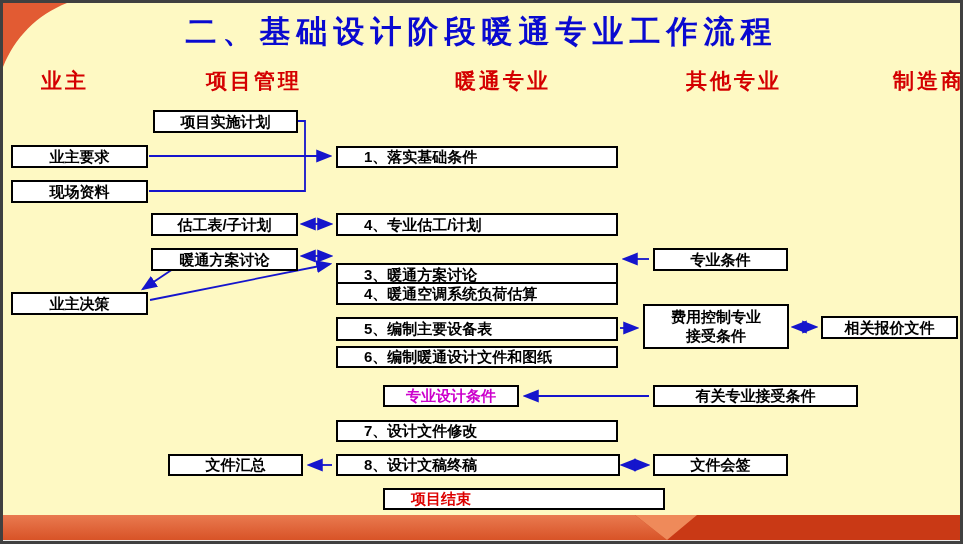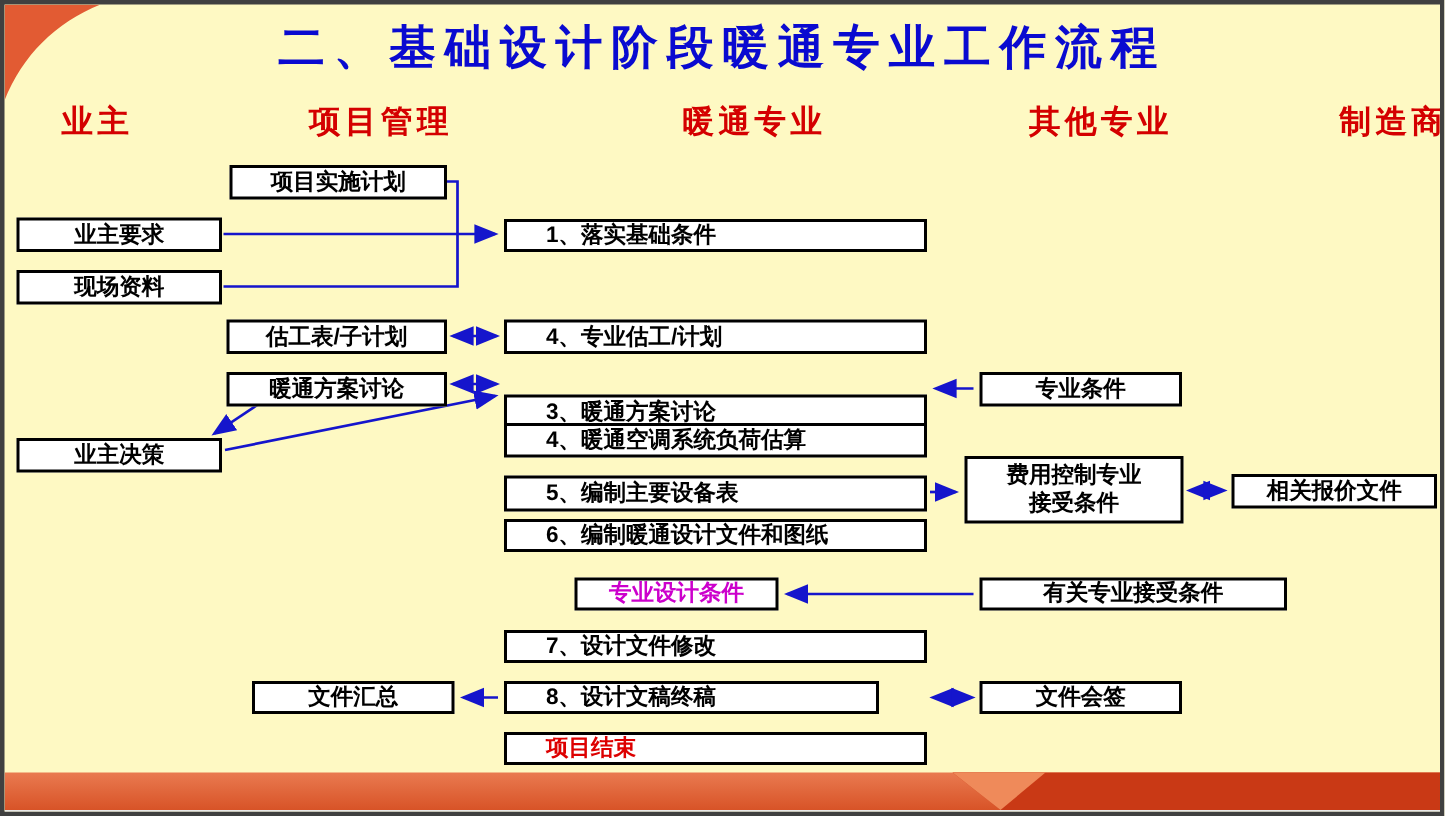--- a/index.html
+++ b/index.html
@@ -21,21 +21,21 @@
   }
   .box {
     position:absolute; border:2px solid #000; background:#fff; color:#000;
     font-weight:bold; font-size:15px; line-height:1.15;
     display:flex; align-items:center; justify-content:center;
     text-align:center; white-space:nowrap; z-index:2;
   }
   .box.al { justify-content:flex-start; padding-left:26px; text-align:left; }
   .box.two { white-space:pre-line; line-height:1.25; }
   .box.magenta { color:#cc00cc; }
-  .box.red { color:#dd0000; }
+  .box.red { color:#dd0000;margin-left:47px; }
 </style>
 </head>
 <body>
 
 <div class="slide">
 
   <svg class="layer" width="963" height="544">
     <defs>
       <linearGradient id="barGrad" x1="0" y1="0" x2="0" y2="1">
         <stop offset="0" stop-color="#e97a50"></stop>
@@ -91,17 +91,17 @@
   <div class="box al" style="left:333px; top:279px; width:282px; height:23px;">4、暖通空调系统负荷估算</div>
   <div class="box al" style="left:333px; top:314px; width:282px; height:24px;">5、编制主要设备表</div>
   <div class="box two" style="left:640px; top:301px; width:146px; height:45px;">费用控制专业
 接受条件</div>
   <div class="box" style="left:818px; top:313px; width:137px; height:23px;">相关报价文件</div>
   <div class="box al" style="left:333px; top:343px; width:282px; height:22px;">6、编制暖通设计文件和图纸</div>
   <div class="box magenta" style="left:380px; top:382px; width:136px; height:22px;">专业设计条件</div>
   <div class="box" style="left:650px; top:382px; width:205px; height:22px;">有关专业接受条件</div>
   <div class="box al" style="left:333px; top:417px; width:282px; height:22px;">7、设计文件修改</div>
   <div class="box" style="left:165px; top:451px; width:135px; height:22px;">文件汇总</div>
-  <div class="box al" style="left:333px; top:451px; width:250px; height:22px;">8、设计文稿终稿</div>
+  <div class="box al" style="left:333px; top:451px; width:284px; height:22px;">8、设计文稿终稿</div>
   <div class="box" style="left:650px; top:451px; width:135px; height:22px;">文件会签</div>
   <div class="box al red" style="left:333px; top:485px; width:282px; height:22px;">项目结束</div>
 
 </div>
 
 </body></html>

